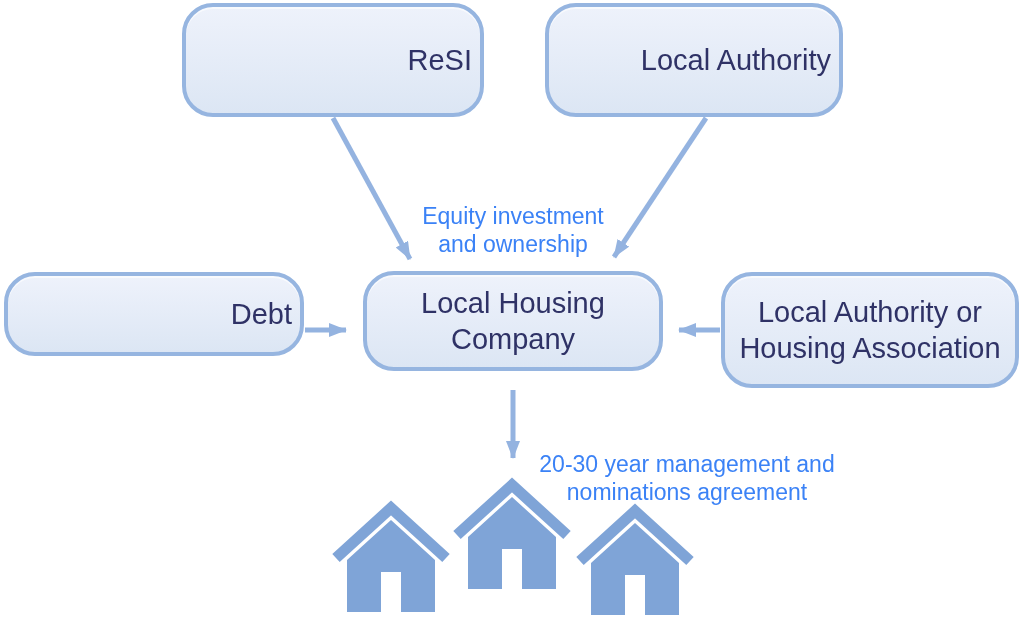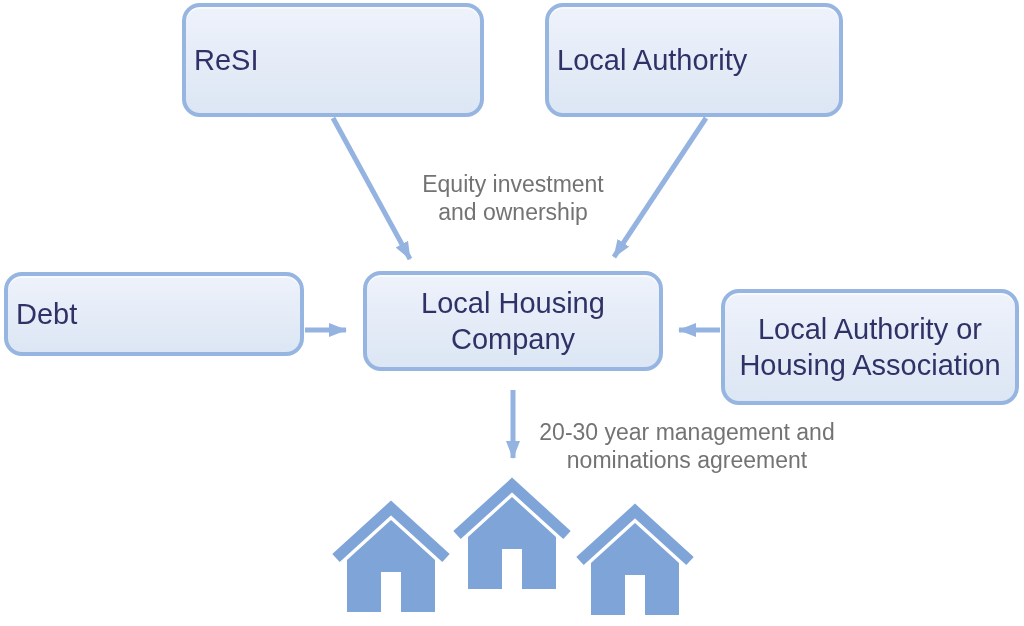--- a/index.html
+++ b/index.html
@@ -18,43 +18,44 @@
   .arrows {
     position: absolute;
     left: 0;
     top: 0;
     pointer-events: none;
   }
   .node {
     position: absolute;
     box-sizing: border-box;
     border: 4px solid #96b5e0;
-    border-radius: 18px;
+    border-radius: 31px;
     background: linear-gradient(#eef2fb, #dce6f4);
     color: #2f3266;
     font-size: 29px;
     line-height: 36px;
     display: flex;
     align-items: center;
-    justify-content: flex-start;
+    justify-content: flex-end;
     text-align: center;
     box-shadow: inset 0 2px 0 rgba(255,255,255,0.6);
   }
   .node .label { padding: 0 8px; }
   .node-resi            { left: 182px; top: 3px;   width: 302px; height: 114px; }
   .node-local-authority { left: 545px; top: 3px;   width: 298px; height: 114px; }
   .node-debt            { left: 4px;   top: 272px; width: 300px; height: 84px; }
   .node-lhc             { left: 363px; top: 271px; width: 300px; height: 100px; }
-  .node-owner           { left: 721px; top: 272px; width: 298px; height: 116px; margin-top: 17px; }
+  .node-owner           { left: 721px; top: 272px; width: 298px; height: 116px; }
   .edge-label {
     position: absolute;
-    color: #737373;
+    color: #3b82f6;
     font-size: 23px;
     line-height: 28px;
     text-align: center;
+    margin-top: 32px;
   }
   .edge-label-equity    { left: 403px; top: 170px; width: 220px; }
   .edge-label-agreement { left: 534px; top: 418px; width: 306px; }
   .house {
     position: absolute;
     width: 120px;
     height: 112px;
   }
   .house-1 { left: 331px; top: 500px; }
   .house-2 { left: 452px; top: 477px; }

